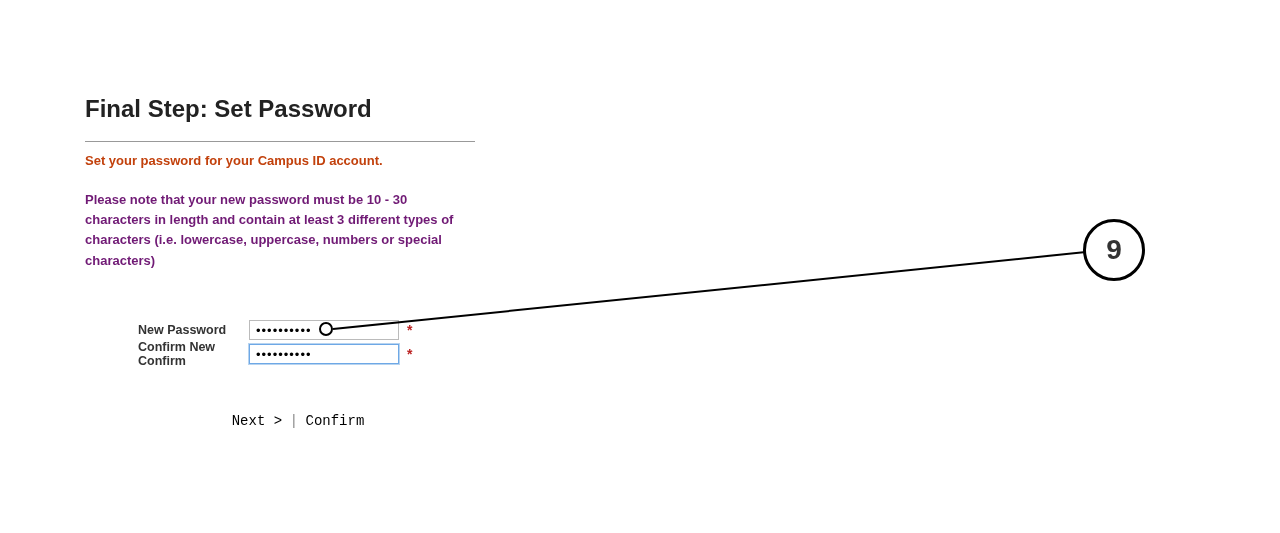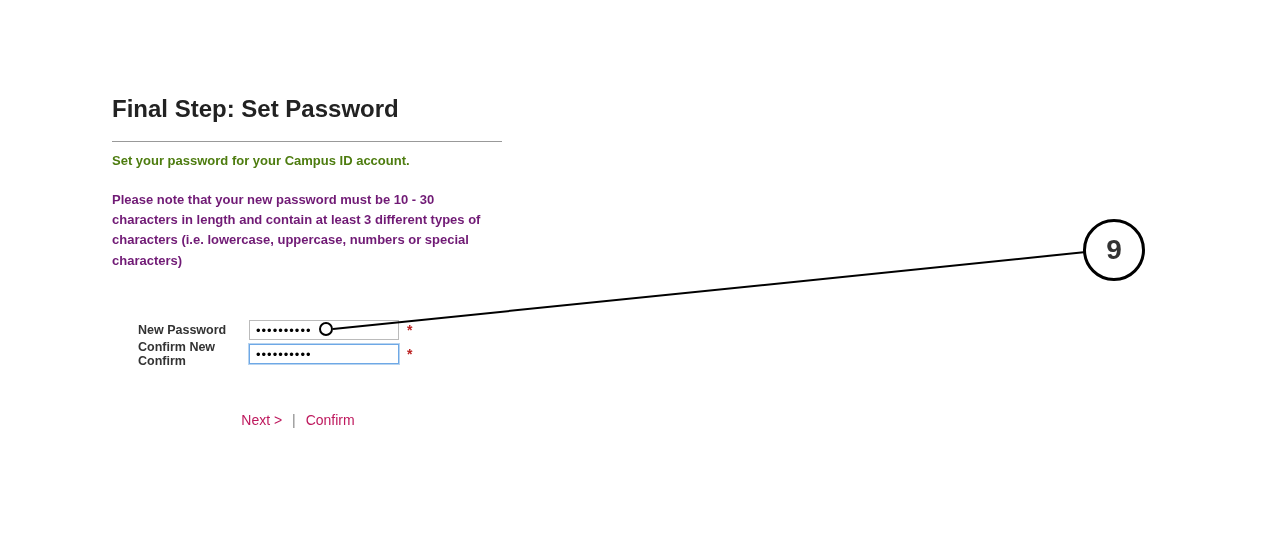--- a/index.html
+++ b/index.html
@@ -7,37 +7,37 @@
       font-family: "Trebuchet MS", "Lucida Grande", Verdana, sans-serif;
       font-size: 14px;
       color: #333;
       width: 1280px;
       height: 533px;
       position: relative;
       background: #fff;
     }
     .container {
       position: absolute;
-      left: 112px;
+      left: 85px;
       top: 95px;
       width: 390px;
     }
     .page-title {
       font-size: 24px;
       font-weight: 700;
       color: #222;
       margin-bottom: 18px;
     }
     hr.rule {
       border: none;
       border-top: 1px solid #999;
       margin-bottom: 10px;
     }
     .intro {
-      color: #4d7c0f;
+      color: #c2410c;
       font-weight: 700;
       font-size: 13px;
       line-height: 1.4;
       margin-bottom: 20px;
     }
     .note {
       color: #701a75;
       font-weight: 700;
       font-size: 13px;
       line-height: 1.55;
@@ -81,22 +81,23 @@
     }
     .actions {
       position: absolute;
       left: 103px;
       top: 412px;
       width: 390px;
       text-align: center;
       font-size: 14px;
     }
     .link {
-      color: #be185d;
+      color: #000000;
       cursor: pointer;
+      font-family: Liberation Mono, monospace;
     }
     .sep {
       color: #888;
       margin: 0 6px;
     }
     
     .callout-circle {
       position: absolute;
       left: 1083px;
       top: 219px;

